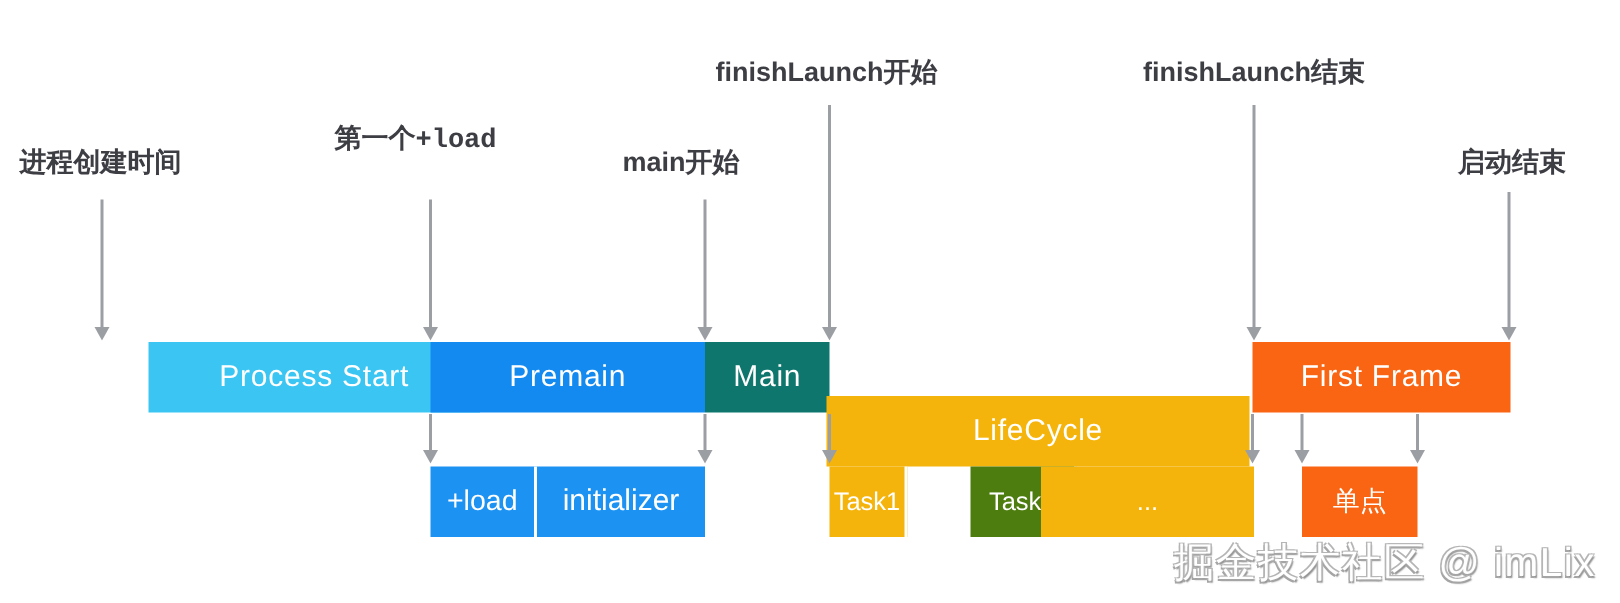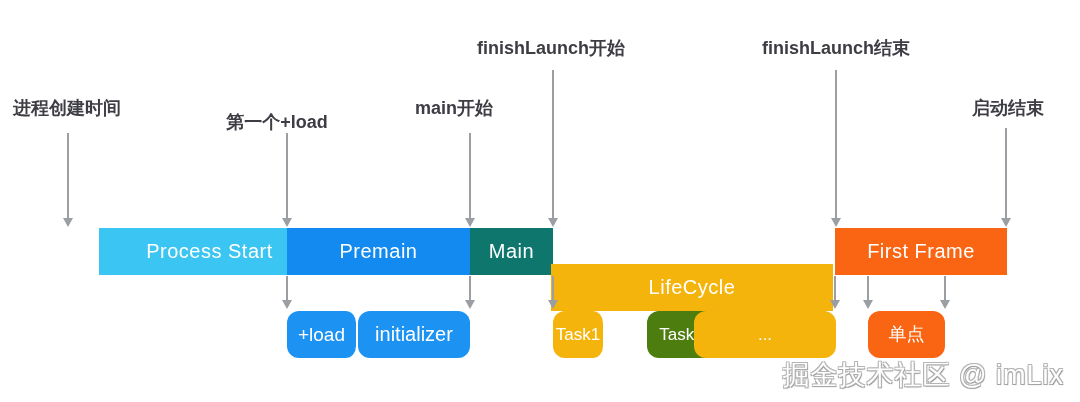--- a/index.html
+++ b/index.html
@@ -20,42 +20,42 @@
     border-top:9px solid #9b9ea3;
   }
   
   .seg{
     position:absolute;top:228px;height:47px;line-height:47px;
     text-align:center;color:#ffffff;font-size:20px;letter-spacing:.5px;
   }
   
   .sub{
     position:absolute;top:311px;height:47px;line-height:47px;
-    text-align:center;color:#ffffff;font-size:18px;box-sizing:border-box;border-radius:12px;
+    text-align:center;color:#ffffff;font-size:18px;box-sizing:border-box;
   }
   .sub.divider{border-right:2px solid #ffffff;}
   .sub.small{font-size:17px;}
   
   .watermark{
     position:absolute;top:357px;right:16px;
     font-size:27px;font-weight:400;letter-spacing:1px;white-space:nowrap;
     color:#ffffff;
     text-shadow:-1px -1px 0 #b5b5b5,1px -1px 0 #b5b5b5,-1px 1px 0 #a5a5a5,1px 1px 1px #8f8f8f;
   }
 </style>
 </head>
 <body>
 
 <div class="stage">
 
   <div class="mlabel" style="left:551px;top:38px;">finishLaunch开始</div>
   <div class="mlabel" style="left:836px;top:38px;">finishLaunch结束</div>
 
   <div class="mlabel" style="left:67px;top:98px;">进程创建时间</div>
-  <div class="mlabel" style="left:277px;top:112px;">第一个+load</div>
+  <div class="mlabel" style="left:277px;top:84px;font-family:Liberation Mono, monospace;">第一个+load</div>
   <div class="mlabel" style="left:454px;top:98px;">main开始</div>
   <div class="mlabel" style="left:1008px;top:98px;">启动结束</div>
 
   <div class="varrow" style="left:552px;top:70px;height:148px;">
       <div class="head"></div>
     </div>
   <div class="varrow" style="left:835px;top:70px;height:148px;">
       <div class="head"></div>
     </div>
 

